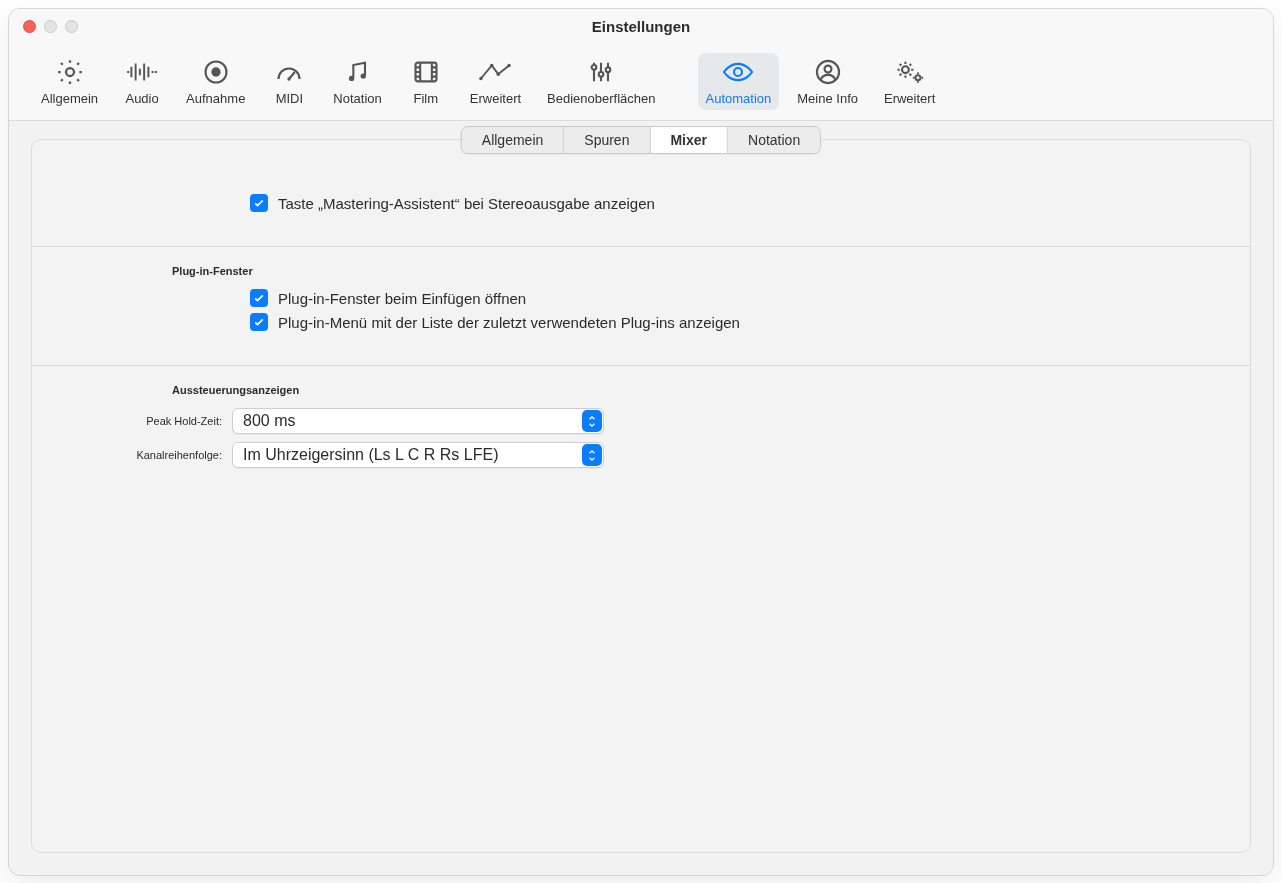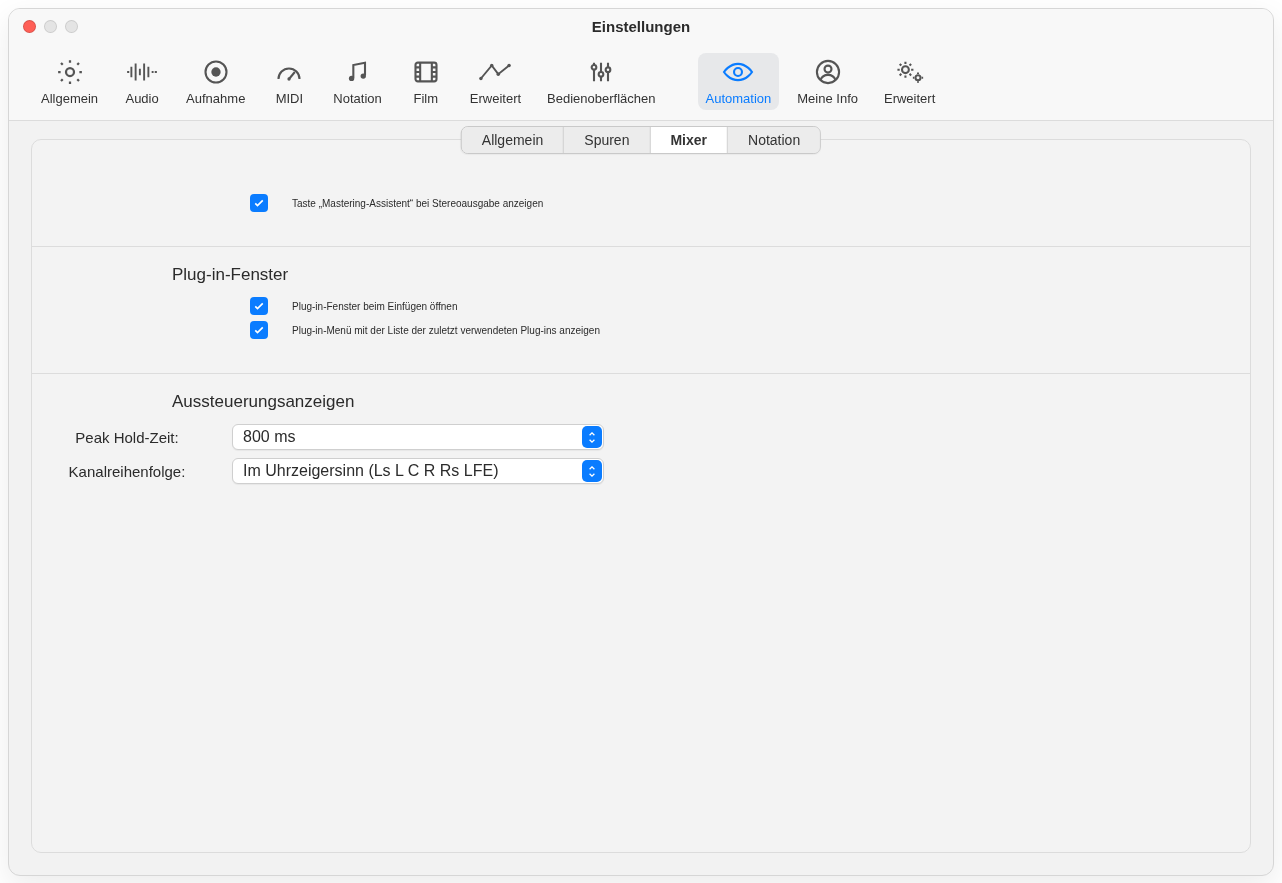--- a/index.html
+++ b/index.html
@@ -137,55 +137,55 @@
     font-weight: 700;
   }
   
   .section { padding: 0 0 16px; }
   .divider {
     height: 1px;
     background: var(--border-light);
     margin: 12px 0 18px;
   }
   .heading {
-    font-weight: 400;
-    font-size: 17px;
+    font-weight: 700;
+    font-size: 11px;
     padding-left: 140px;
     margin-bottom: 12px;
   }
   .check-row {
     display: flex;
     align-items: center;
-    gap: 24px;
+    gap: 10px;
     padding-left: 218px;
     margin: 6px 0;
-    font-size: 10px;
+    font-size: 15px;
   }
   .checkbox {
     width: 18px; height: 18px;
     border-radius: 4px;
     background: var(--checkbox-blue);
     display: inline-flex;
     align-items: center;
     justify-content: center;
     flex-shrink: 0;
   }
   .checkbox svg { stroke: #fff; stroke-width: 2.2; fill: none; }
   
   .form-rows { padding-left: 0; margin-top: 4px; }
   .form-row {
     display: flex;
     align-items: center;
     margin: 8px 0;
   }
   .form-label {
     width: 200px;
-    text-align: center;
+    text-align: right;
     padding-right: 10px;
-    font-size: 15px;
+    font-size: 11px;
   }
   .select {
     position: relative;
     width: 372px;
     height: 26px;
     background: var(--control-bg);
     border: 1px solid #cfcfcf;
     border-radius: 6px;
     box-shadow: 0 1px 1px rgba(0,0,0,0.05);
     display: flex;

